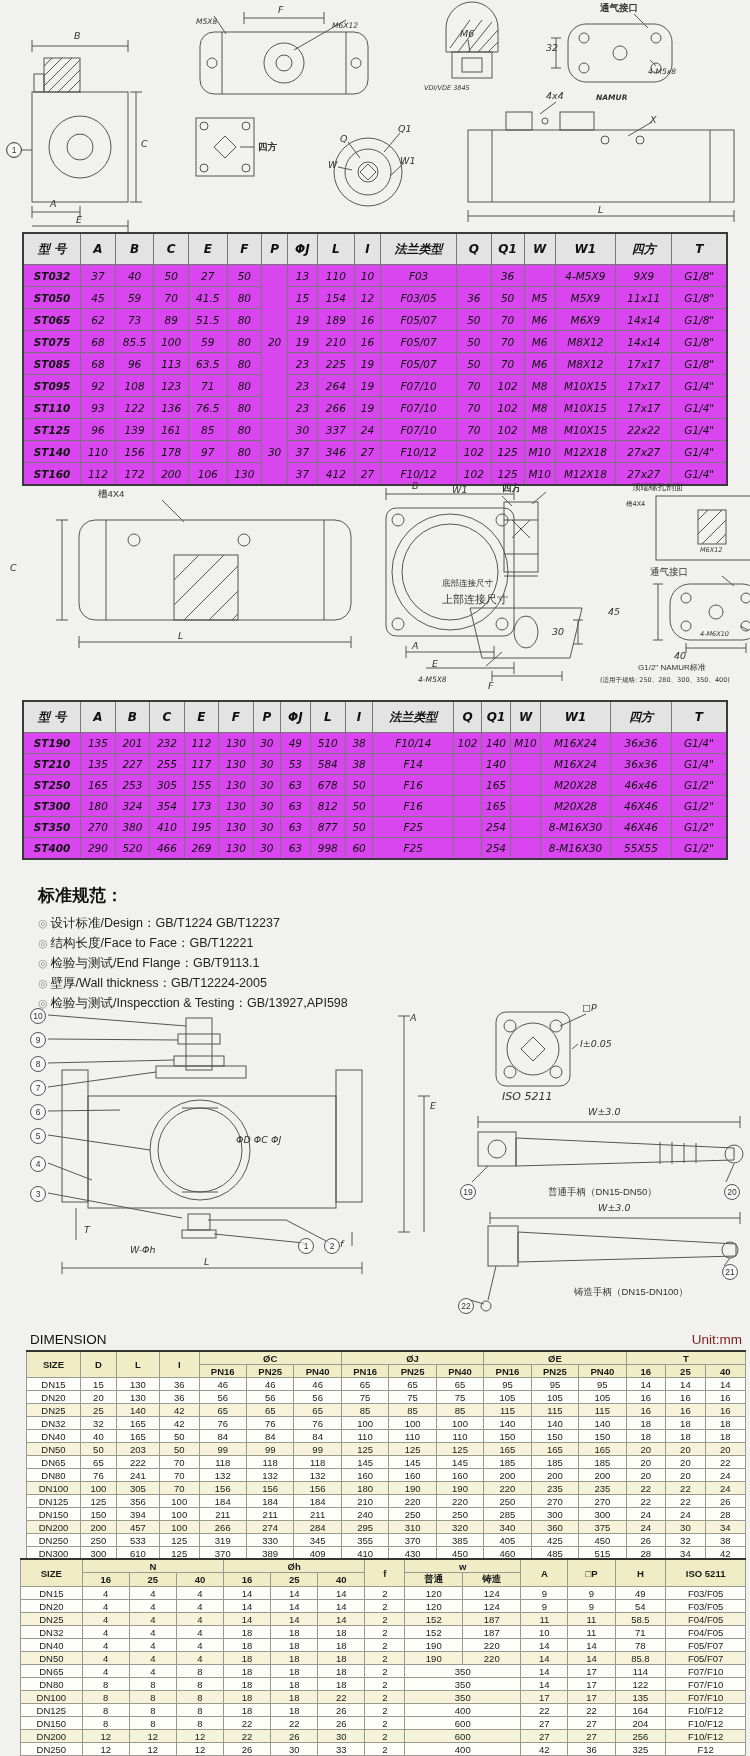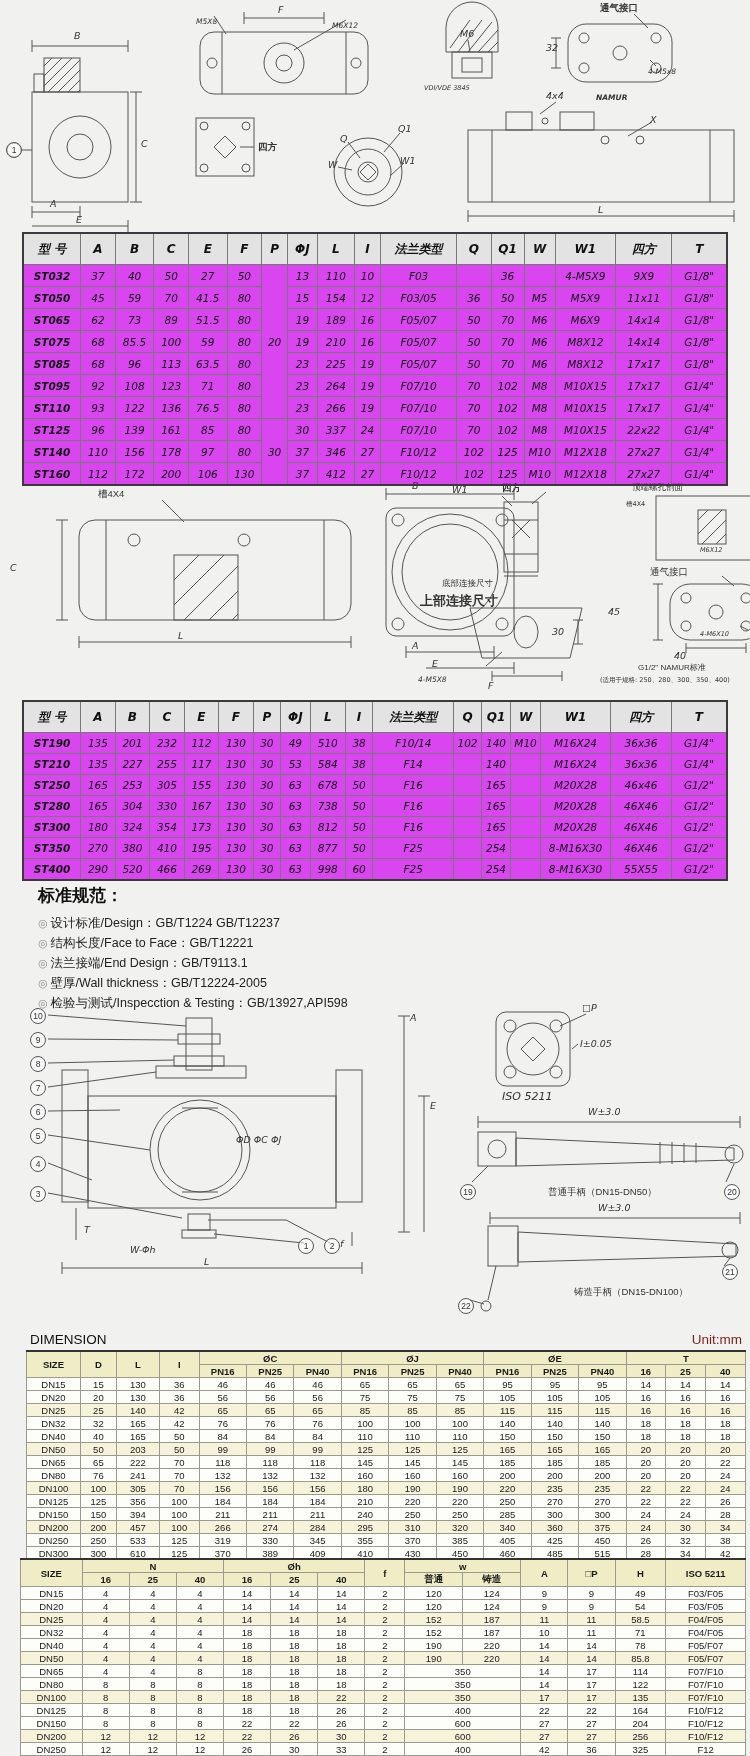--- a/index.html
+++ b/index.html
@@ -416,21 +416,21 @@
     </svg>
     <span class="lbl cn" style="left:98px;top:8px;font-weight:normal;">槽4X4</span>
     <span class="lbl" style="left:10px;top:82px;">C</span>
     <span class="lbl" style="left:178px;top:150px;">L</span>
     <span class="lbl" style="left:412px;top:0px;">B</span>
     <span class="lbl" style="left:412px;top:160px;">A</span>
     <span class="lbl" style="left:432px;top:178px;">E</span>
     <span class="lbl" style="left:452px;top:4px;">W1</span>
     <span class="lbl cn" style="left:502px;top:2px;">四方</span>
     <span class="lbl cn" style="left:442px;top:98px;font-weight:normal;font-size:8.5px;">底部连接尺寸</span>
-    <span class="lbl cn" style="left:420px;top:112px;font-weight:bold;font-size:13px;">上部连接尺寸</span>
+    <span class="lbl cn" style="left:442px;top:112px;font-weight:normal;font-size:11px;">上部连接尺寸</span>
     <span class="lbl" style="left:552px;top:146px;">30</span>
     <span class="lbl sm" style="left:418px;top:182px;">4-M5X8</span>
     <span class="lbl" style="left:488px;top:200px;">F</span>
     <span class="lbl cn" style="left:632px;top:2px;font-weight:normal;font-size:8.5px;">顶端螺孔剖面</span>
     <span class="lbl xs" style="left:626px;top:20px;font-style:normal;">槽4X4</span>
     <span class="lbl xs" style="left:700px;top:66px;">M6X12</span>
     <span class="lbl cn" style="left:650px;top:86px;font-weight:normal;">通气接口</span>
     <span class="lbl" style="left:608px;top:126px;">45</span>
     <span class="lbl" style="left:674px;top:170px;">40</span>
     <span class="lbl xs" style="left:700px;top:150px;">4-M6X10</span>
@@ -531,39 +531,20 @@
           <td>50</td>
           <td>F16</td>
           <td></td>
           <td>165</td>
           <td></td>
           <td>M20X28</td>
           <td>46x46</td>
           <td>G1/2"</td>
         </tr>
         <tr>
-          <td>ST280</td>
-          <td>165</td>
-          <td>304</td>
-          <td>330</td>
-          <td>167</td>
-          <td>130</td>
-          <td>30</td>
-          <td>63</td>
-          <td>738</td>
-          <td>50</td>
-          <td>F16</td>
-          <td></td>
-          <td>165</td>
-          <td></td>
-          <td>M20X28</td>
-          <td>46X46</td>
-          <td>G1/2"</td>
-        </tr>
-        <tr>
           <td>ST300</td>
           <td>180</td>
           <td>324</td>
           <td>354</td>
           <td>173</td>
           <td>130</td>
           <td>30</td>
           <td>63</td>
           <td>812</td>
           <td>50</td>
@@ -614,21 +595,21 @@
           <td>G1/2"</td>
         </tr>
       </tbody>
     </table>
 
   <div id="standards">
     <div class="title">标准规范：</div>
     <div id="std-items">
         <div class="item"><span class="bullet">◎</span><span>设计标准/Design：GB/T1224  GB/T12237</span></div>
         <div class="item"><span class="bullet">◎</span><span>结构长度/Face to Face：GB/T12221</span></div>
-        <div class="item"><span class="bullet">◎</span><span>法兰接端/End Design：GB/T9113.1</span></div>
+        <div class="item"><span class="bullet">◎</span><span>检验与测试/End Flange：GB/T9113.1</span></div>
         <div class="item"><span class="bullet">◎</span><span>壁厚/Wall thickness：GB/T12224-2005</span></div>
         <div class="item"><span class="bullet">◎</span><span>检验与测试/Inspecction &amp; Testing：GB/13927,API598</span></div>
       </div>
   </div>
 
   <div class="draw" id="draw3" style="top:1000px;width:750px;height:332px;">
     <svg width="750" height="332" viewBox="0 0 750 332">
       <g stroke="#555" fill="none" stroke-width="1">
 
         <rect x="62" y="70" width="26" height="132"></rect>

